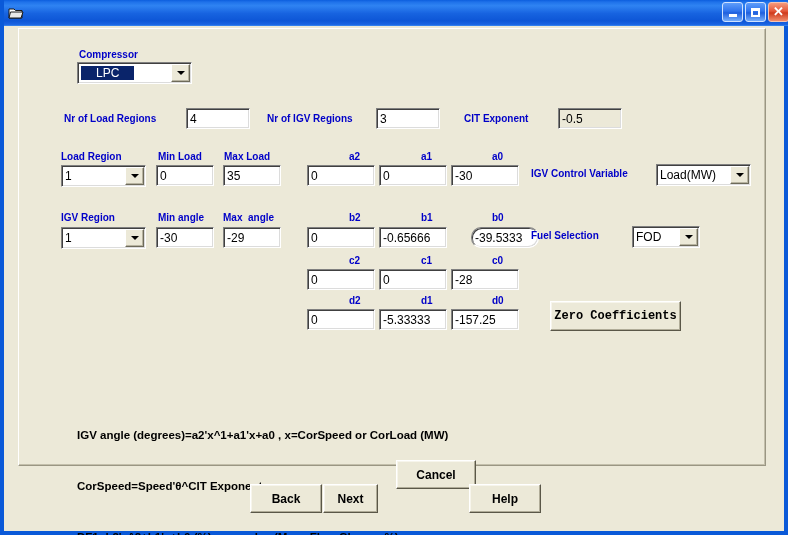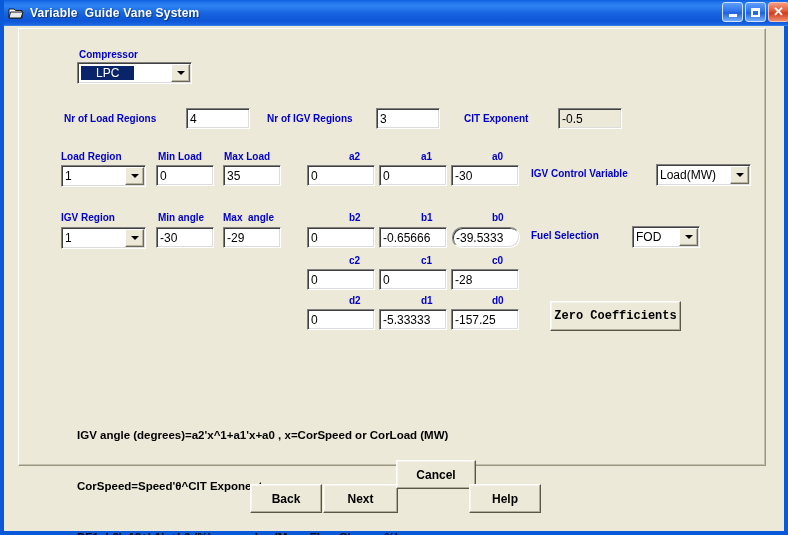--- a/index.html
+++ b/index.html
@@ -186,21 +186,20 @@
 
 <div id="window">
 
   <div id="titlebar">
     <span id="win-icon">
       <svg width="16" height="14" viewBox="0 0 16 14">
         <path d="M1 3 L6 3 L7.5 4.5 L14 4.5 L14 12 L1 12 Z" fill="#ffffff" stroke="#1a1a1a" stroke-width="1"></path>
         <path d="M2.5 6 L15 6 L13 12 L1 12 Z" fill="#e8e8e8" stroke="#1a1a1a" stroke-width="1"></path>
       </svg>
     </span>
-    <span id="win-title">Variable  Guide Vane System</span>
     <div id="win-buttons">
       <div class="winbtn min">
         <div class="gl-min"></div>
       </div>
       <div class="winbtn max">
         <div class="gl-max"></div>
       </div>
       <div class="winbtn close">
         <div class="gl-close">✕</div>
       </div>
@@ -271,21 +270,21 @@
     <div class="lbl" style="left:204px; top:183px;">Max  angle</div>
     <div class="tfield" style="left:204px; top:198px; width:58px;">-29</div>
 
     <div class="lbl" style="left:330px; top:183px;">b2</div>
     <div class="tfield" style="left:288px; top:198px; width:68px;">0</div>
 
     <div class="lbl" style="left:402px; top:183px;">b1</div>
     <div class="tfield" style="left:360px; top:198px; width:68px;">-0.65666</div>
 
     <div class="lbl" style="left:473px; top:183px;">b0</div>
-    <div class="tfield" style="left:433px; top:198px; width:68px;border-radius:10px;">-39.5333</div>
+    <div class="tfield" style="left:452px; top:198px; width:68px;border-radius:10px;">-39.5333</div>
 
     <div class="lbl" style="left:512px; top:201px;">Fuel Selection</div>
     <div class="combo" style="left:613px; top:197px; width:68px;">
       <div class="ctext">FOD</div>
       <div class="arrowbox">
           <span class="arrow-down"></span>
         </div>
     </div>
 
     <div class="lbl" style="left:330px; top:226px;">c2</div>
@@ -312,17 +311,17 @@
       <div>IGV angle (degrees)=a2'x^1+a1'x+a0 , x=CorSpeed or CorLoad (MW)</div>
       <div>CorSpeed=Speed'θ^CIT Exponent</div>
       <div>DF1=b2'y^2+b1'y+b0 (%) , y=angle,  (Mass Flow Change %)</div>
       
       
     </div>
 
   </div>
 
   <div class="btn" style="left:246px; top:484px; width:72px; height:29px;">Back</div>
-  <div class="btn" style="left:319px; top:484px; width:75px; height:29px;">Next</div>
+  <div class="btn" style="left:319px; top:484px; width:55px; height:29px;">Next</div>
   <div class="btn" style="left:392px; top:460px; width:80px; height:29px;">Cancel</div>
   <div class="btn" style="left:465px; top:484px; width:72px; height:29px;">Help</div>
 
 </div>
 
 </body></html>

